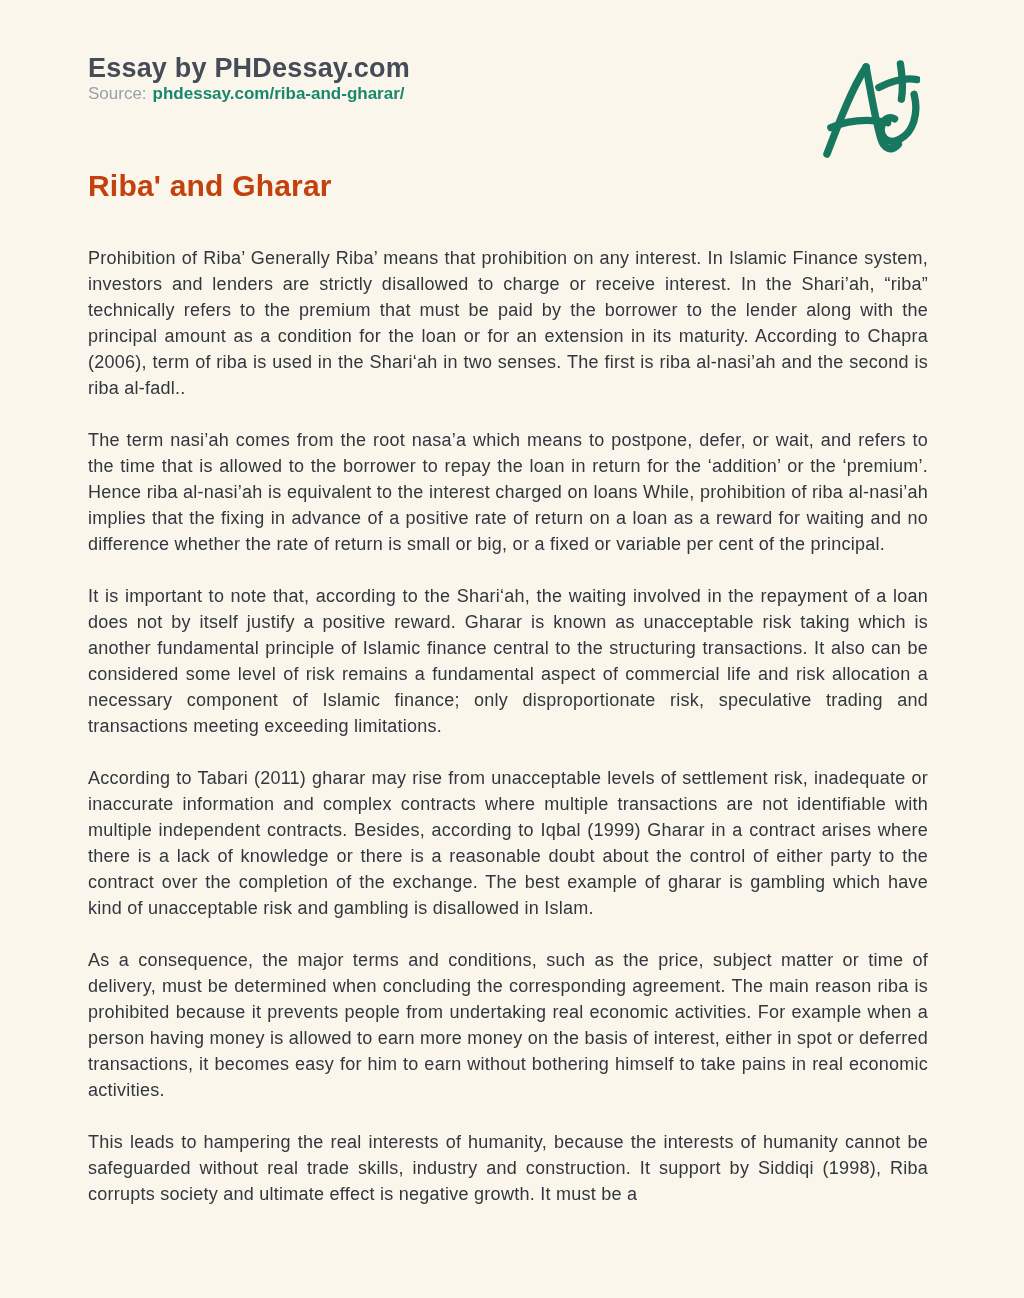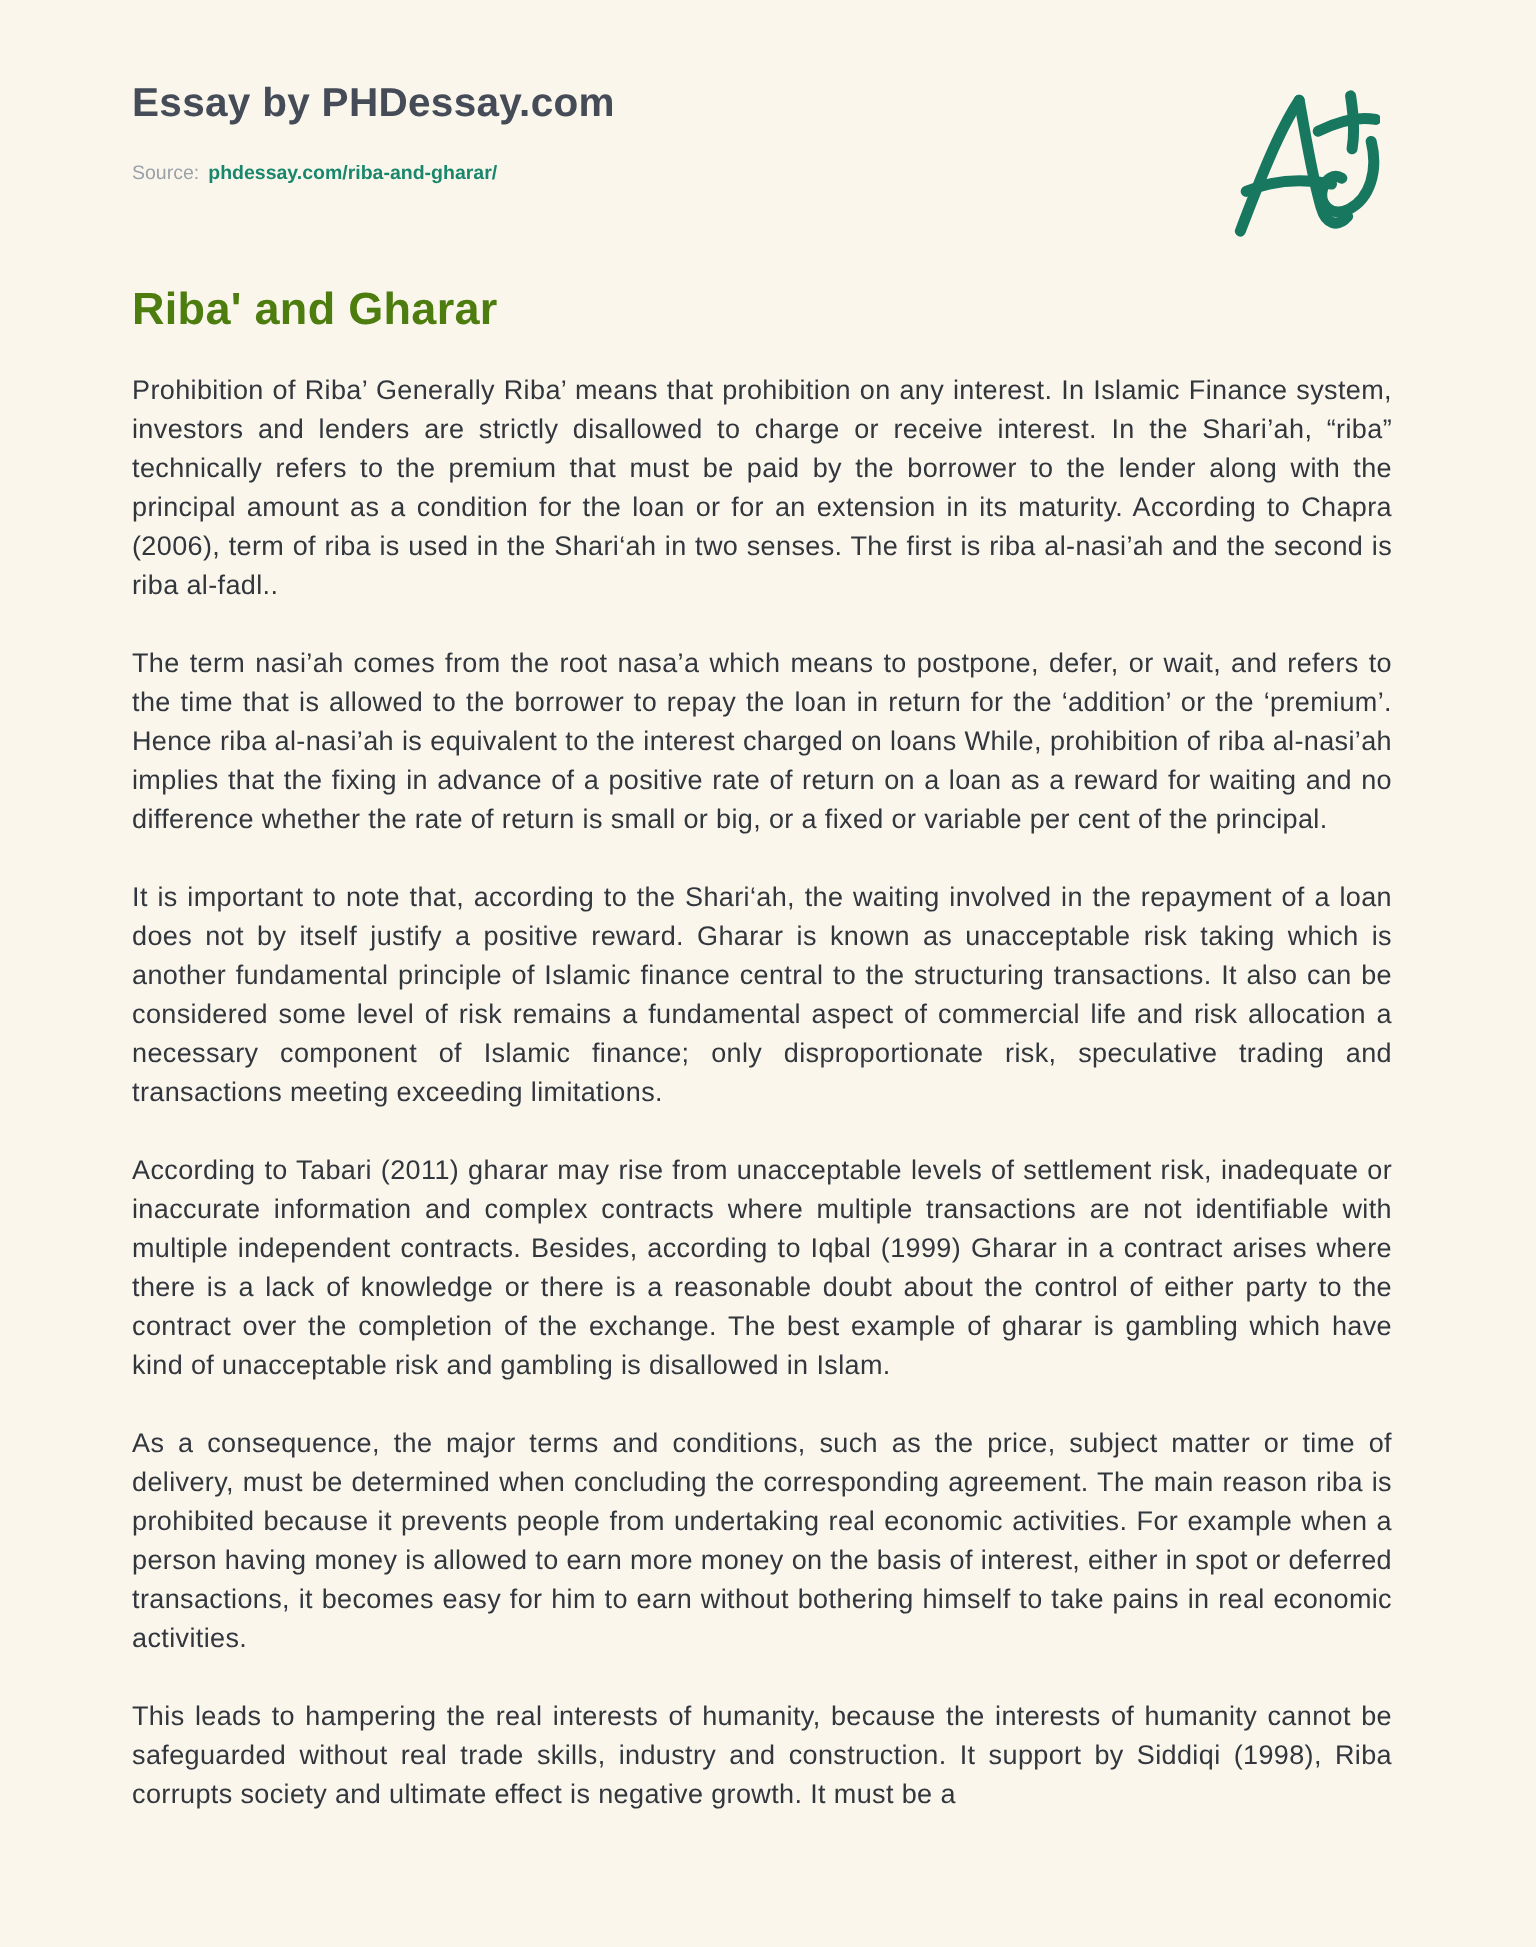--- a/index.html
+++ b/index.html
@@ -24,22 +24,21 @@
   .header-title {
     margin:52px 0 0 0;
     font-size:27px;
     line-height:32px;
     font-weight:700;
     color:#454c57;
     letter-spacing:0.2px;
   }
 
   .source-line {
-    margin-top:21px;
-    font-size:13px;
+    font-size:17px;
     line-height:20px;
   }
   .source-label { color:#9aa0a8; }
   .source-link {
     color:#19876c;
     font-weight:600;
     margin-left:6px;
     text-decoration:none;
     cursor:pointer;
   }
@@ -57,33 +56,33 @@
     stroke-width:7.5;
     stroke-linecap:round;
     stroke-linejoin:round;
   }
 
   .essay-title {
     margin:64px 0 0 0;
     font-size:30px;
     line-height:36px;
     font-weight:700;
-    color:#4d7c0f;
+    color:#c2410c;
     letter-spacing:0.2px;
   }
 
   .essay p {
     margin:26px 0 0 0;
     font-size:18px;
     line-height:26px;
     color:#32363d;
     text-align:justify;
     letter-spacing:0.25px;
   }
-  .essay p:first-of-type { margin-top:22px; }
+  .essay p:first-of-type { margin-top:41px; }
 </style>
 </head>
 <body>
 
 <div class="page">
 
   <svg class="logo" viewBox="0 0 100 100" aria-hidden="true">
     <path d="M5 96 C 18 62 31 28 45 7"></path>
     <path d="M45 7 C 50 34 54 60 60 80 C 63 91 71 94 78 86"></path>
     <path d="M9 69 C 28 61 48 60 67 64"></path>

